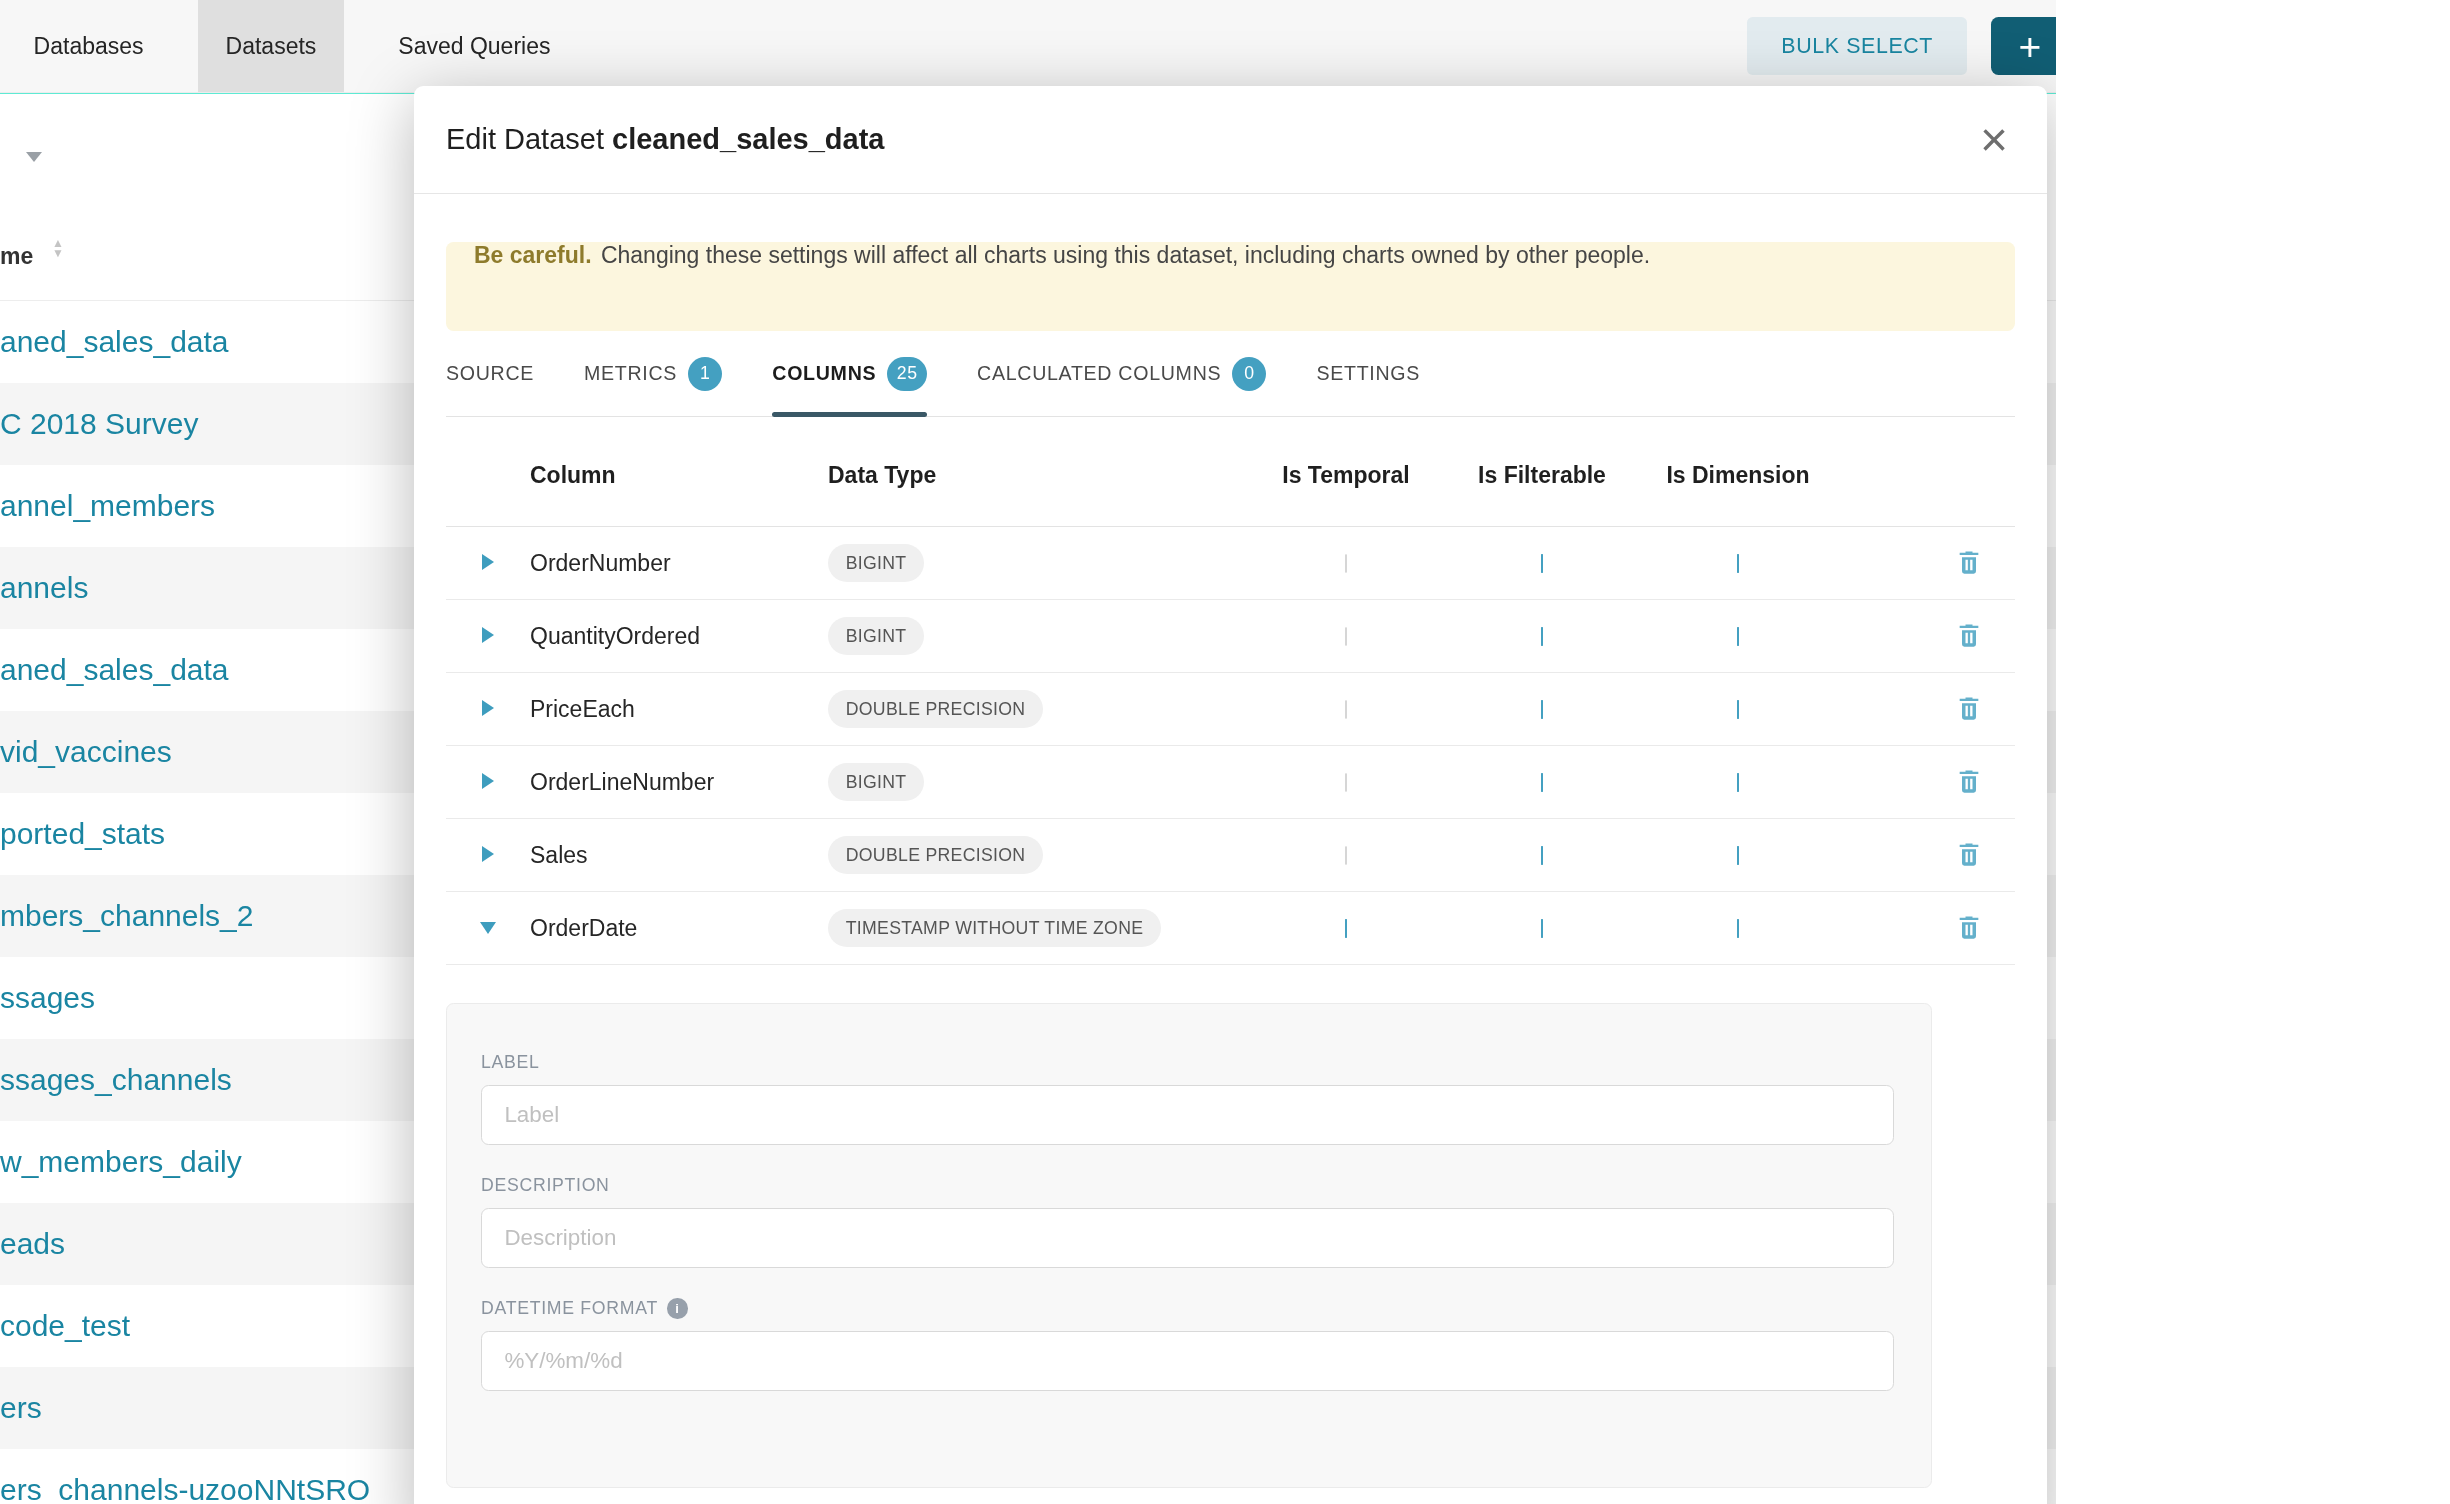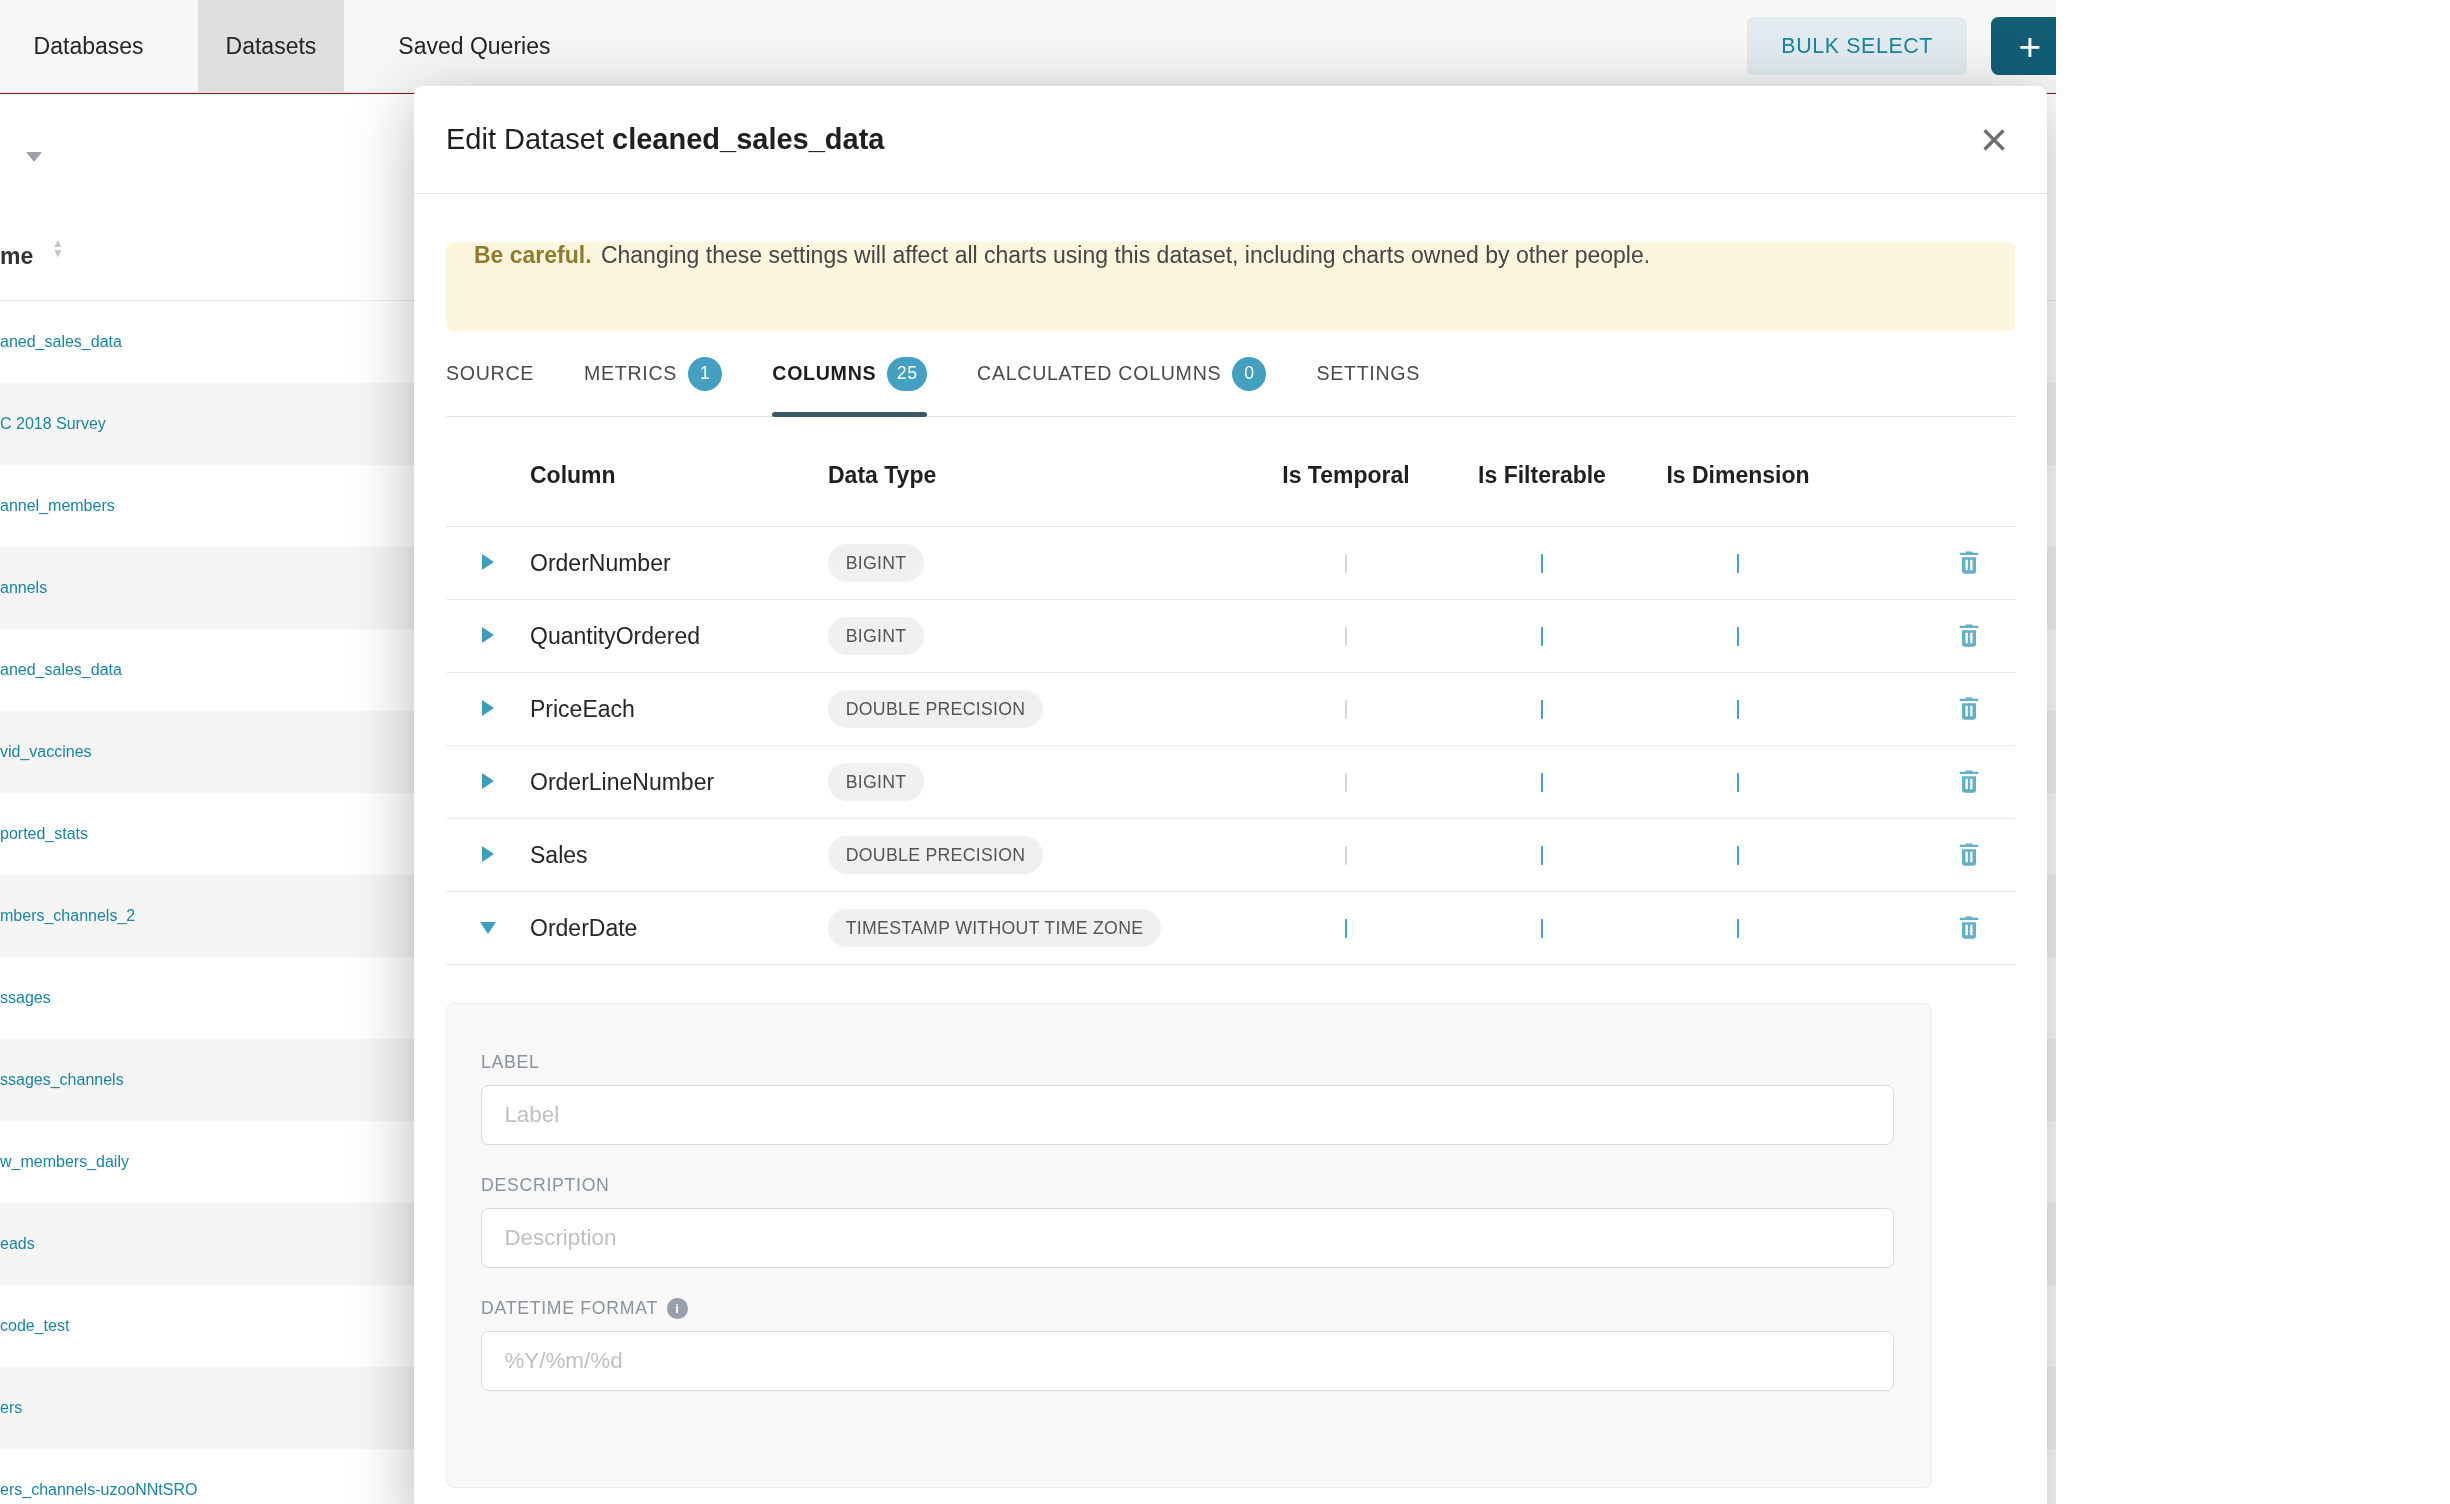--- a/index.html
+++ b/index.html
@@ -1,18 +1,18 @@
 <!DOCTYPE html>
 <html style="font-size:15px"><head>
 <meta charset="utf-8">
 <style>
   * { margin:0; padding:0; box-sizing:border-box; }
   html,body { background:#ffffff; }
   body { font-family:"Liberation Sans","DejaVu Sans",sans-serif; }
-  .screen { position:relative; width:2056px; height:1505px; overflow:hidden; background:#7f1d1d; }
+  .screen { position:relative; width:2056px; height:1505px; overflow:hidden; background:#5eead4; }
 
   
   .topnav { position:absolute; top:0; left:0; right:0; height:93px; background:#F7F7F7;
             border-bottom:0.9px solid #ECECEC; display:flex; align-items:stretch; }
   .nav-items { display:flex; align-items:stretch; gap:26px; padding-left:5.6px; }
   .nav-item { display:flex; align-items:center; padding:0 28px; font-size:23px; color:#252525; cursor:pointer; }
   .nav-item.active { background:#DFDFDF; }
   .nav-right { margin-left:auto; display:flex; align-items:center; }
   .bulk-btn { height:58px; padding:0 34px; background:#E2EBEF; color:#1985A0; border:none;
               border-radius:5.6px; font-size:21.4px; font-weight:500; letter-spacing:0.6px;
@@ -33,21 +33,21 @@
   
   .bg-header { position:absolute; top:213px; left:0; right:0; height:88px; background:#fff;
                border-bottom:0.9px solid #EDEDED; }
   .bg-header .name-h { position:absolute; left:0; top:30px; font-size:23px; font-weight:700; color:#333; }
   .sort-icon { position:absolute; left:52px; top:26px; font-size:12px; color:#C4C4C4; line-height:.8;
                display:flex; flex-direction:column; cursor:pointer; }
   .actions-h { position:absolute; left:2129px; top:30px; font-size:23px; font-weight:700; color:#333; }
   .bg-rows { position:absolute; top:301px; left:0; right:0; }
   .bg-row { height:82px; display:flex; align-items:center; background:#fff; }
   .bg-row:nth-child(even) { background:#F5F5F5; }
-  .bg-row a { font-size:16px; color:#1A85A2; text-decoration:none; cursor:pointer; white-space:nowrap; }
+  .bg-row a { font-size:30px; color:#1A85A2; text-decoration:none; cursor:pointer; white-space:nowrap; }
 
   
   .modal { position:absolute; left:414px; top:86px; width:1633px; height:1454px; background:#fff;
            border-radius:9.3px; box-shadow:0 13px 65px rgba(0,0,0,.28); }
   .modal-header { height:108px; border-bottom:0.9px solid #E6E6E6; display:flex; align-items:center;
                   padding:0 39px 0 32px; }
   .modal-title { font-size:29px; color:#1F1F1F; }
   .modal-title b { font-weight:700; }
   .close-x { margin-left:auto; font-size:48px; color:#6E6E6E; line-height:1; cursor:pointer; font-weight:300; }
 

